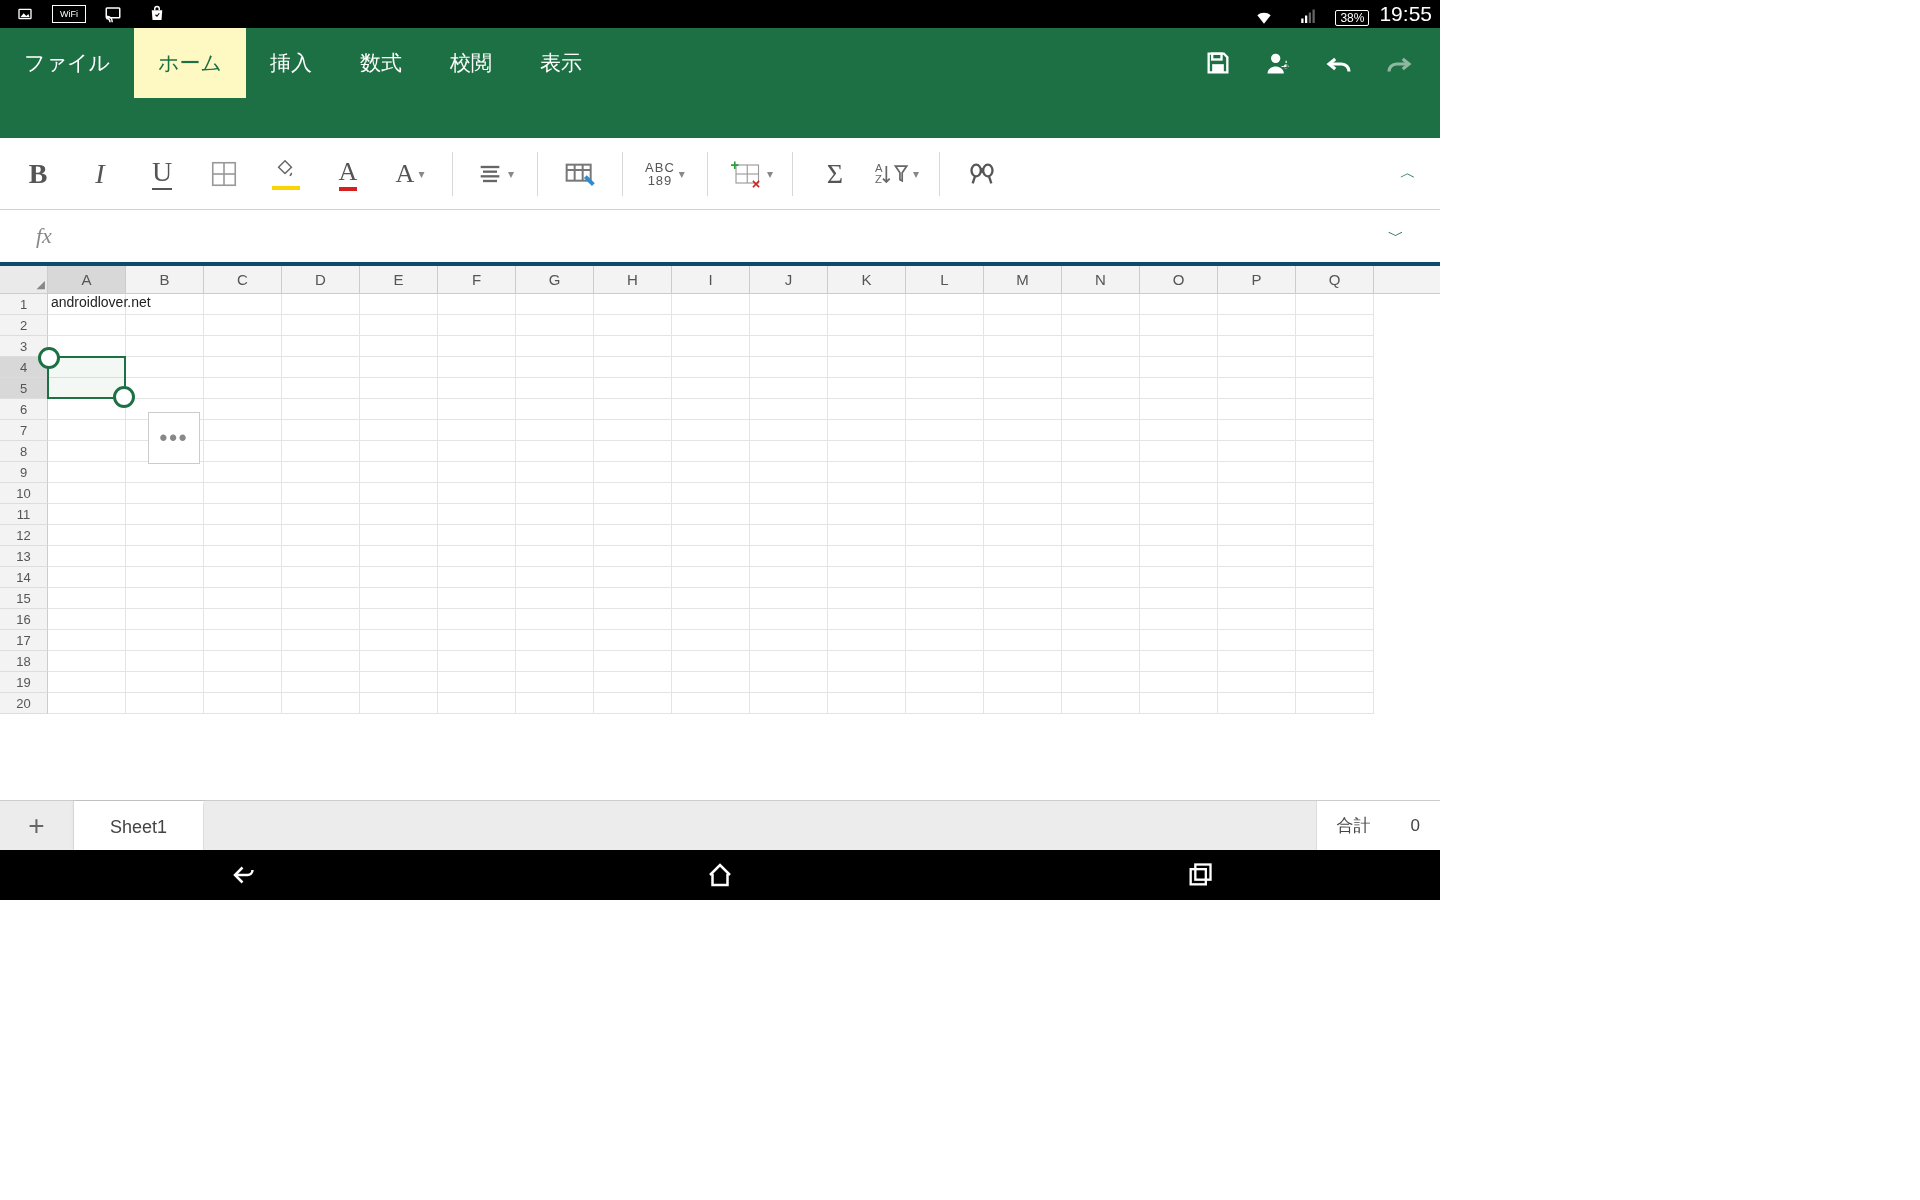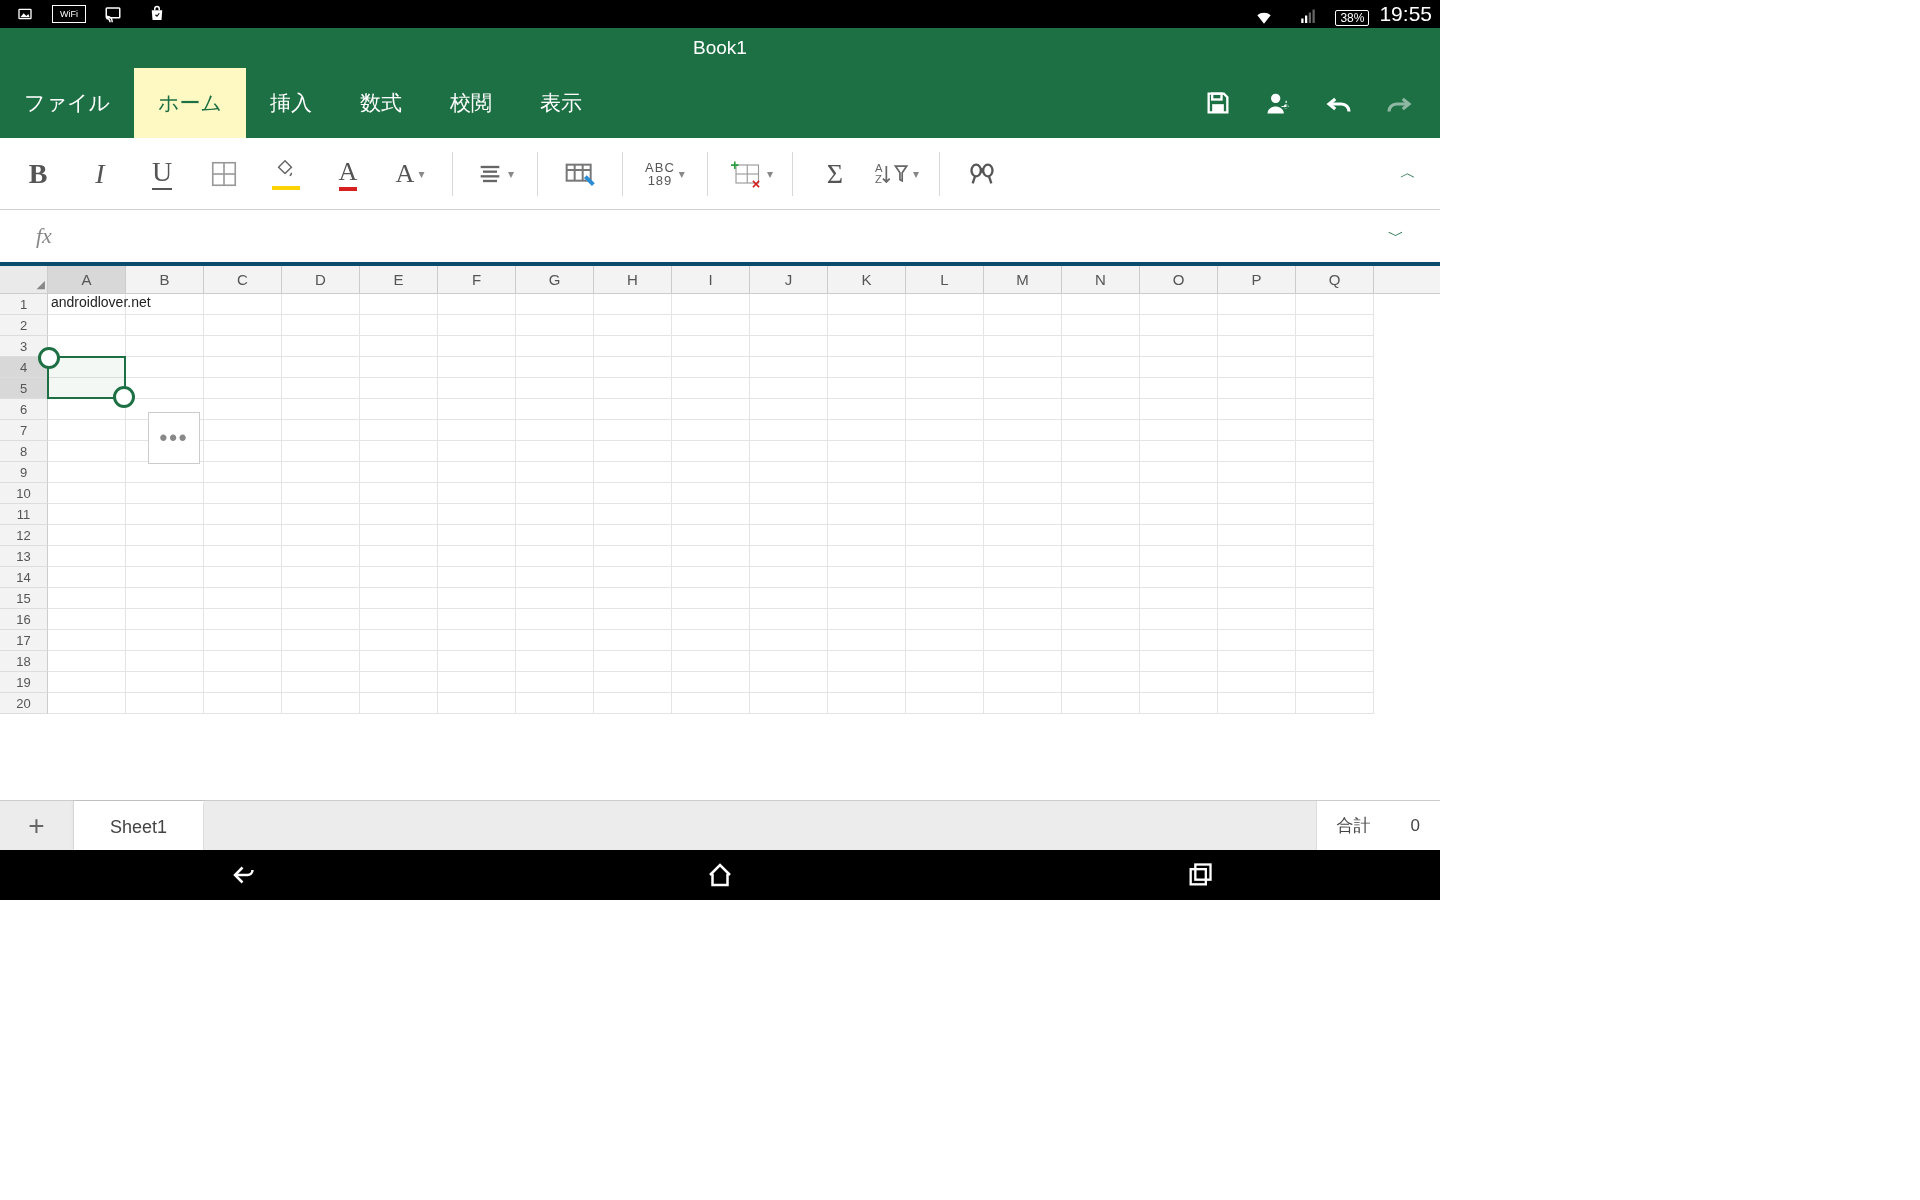--- a/index.html
+++ b/index.html
@@ -112,21 +112,20 @@
           <rect x="13" y="6" width="3" height="14" fill="#666"></rect>
           <rect x="18" y="2" width="3" height="18" fill="#666"></rect>
         </svg>
       </span>
     <span style="border:1px solid #fff;padding:0 4px;font-size:12px;border-radius:2px;"><span>38%</span></span>
     <span style="font-size:21px;">19:55</span>
   </div>
 </div>
 
 <div class="green-header">
-  <div class="title-bar">Book1</div>
   <div class="ribbon-row">
     <div class="ribbon-tabs">
       <div class="ribbon-tab">ファイル</div>
       <div class="ribbon-tab active">ホーム</div>
       <div class="ribbon-tab">挿入</div>
       <div class="ribbon-tab">数式</div>
       <div class="ribbon-tab">校閲</div>
       <div class="ribbon-tab">表示</div>
     </div>
     <div class="ribbon-actions">

